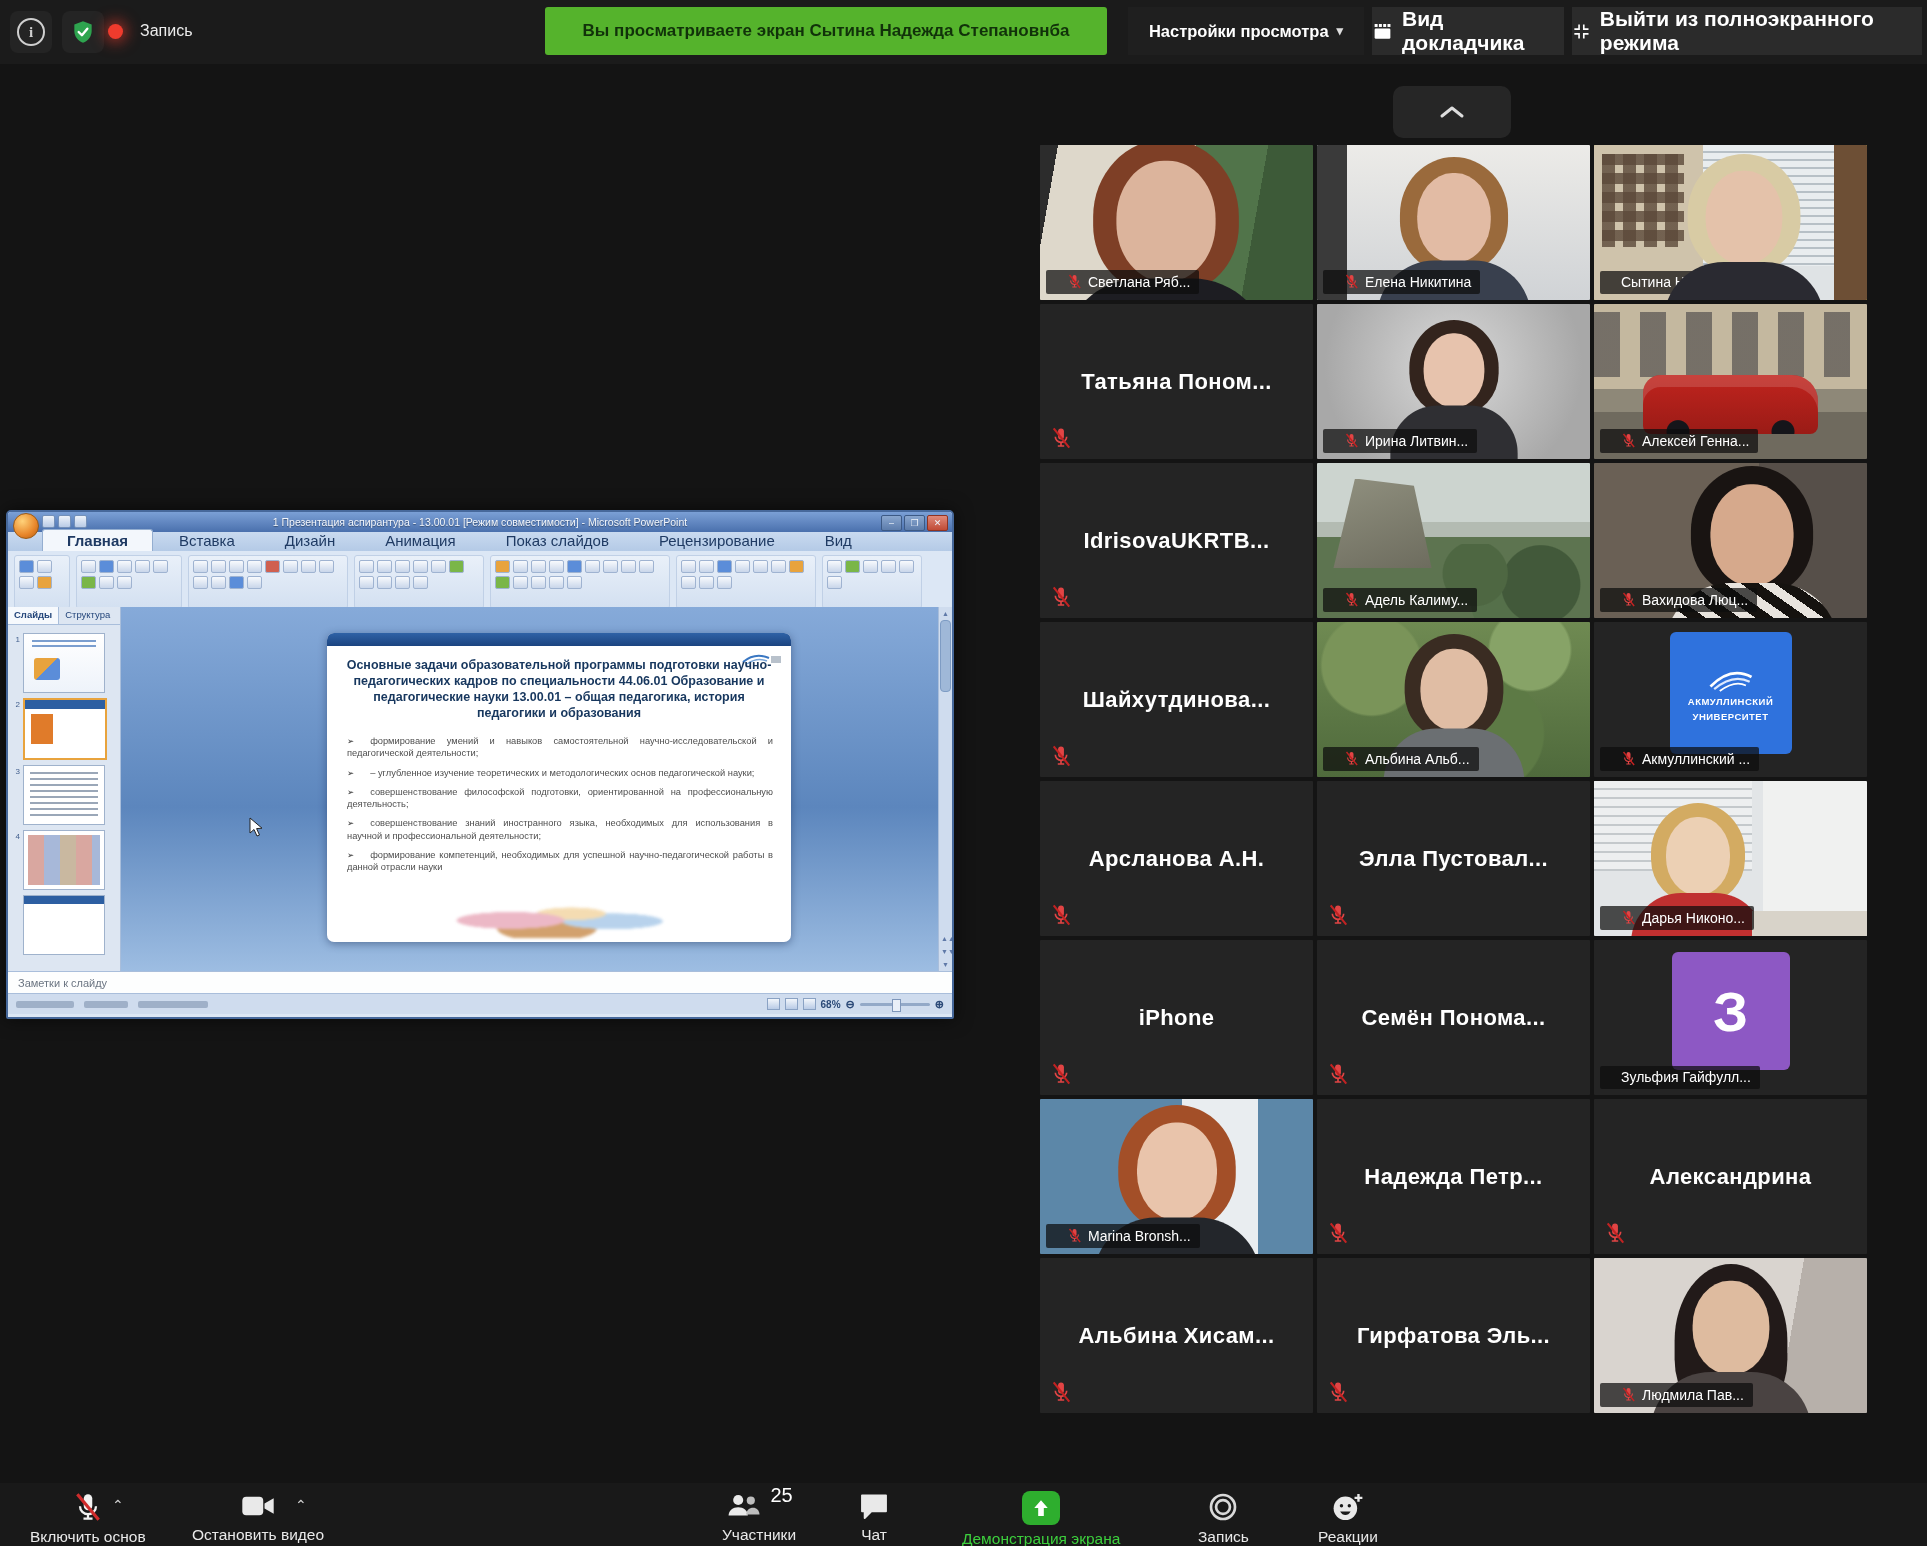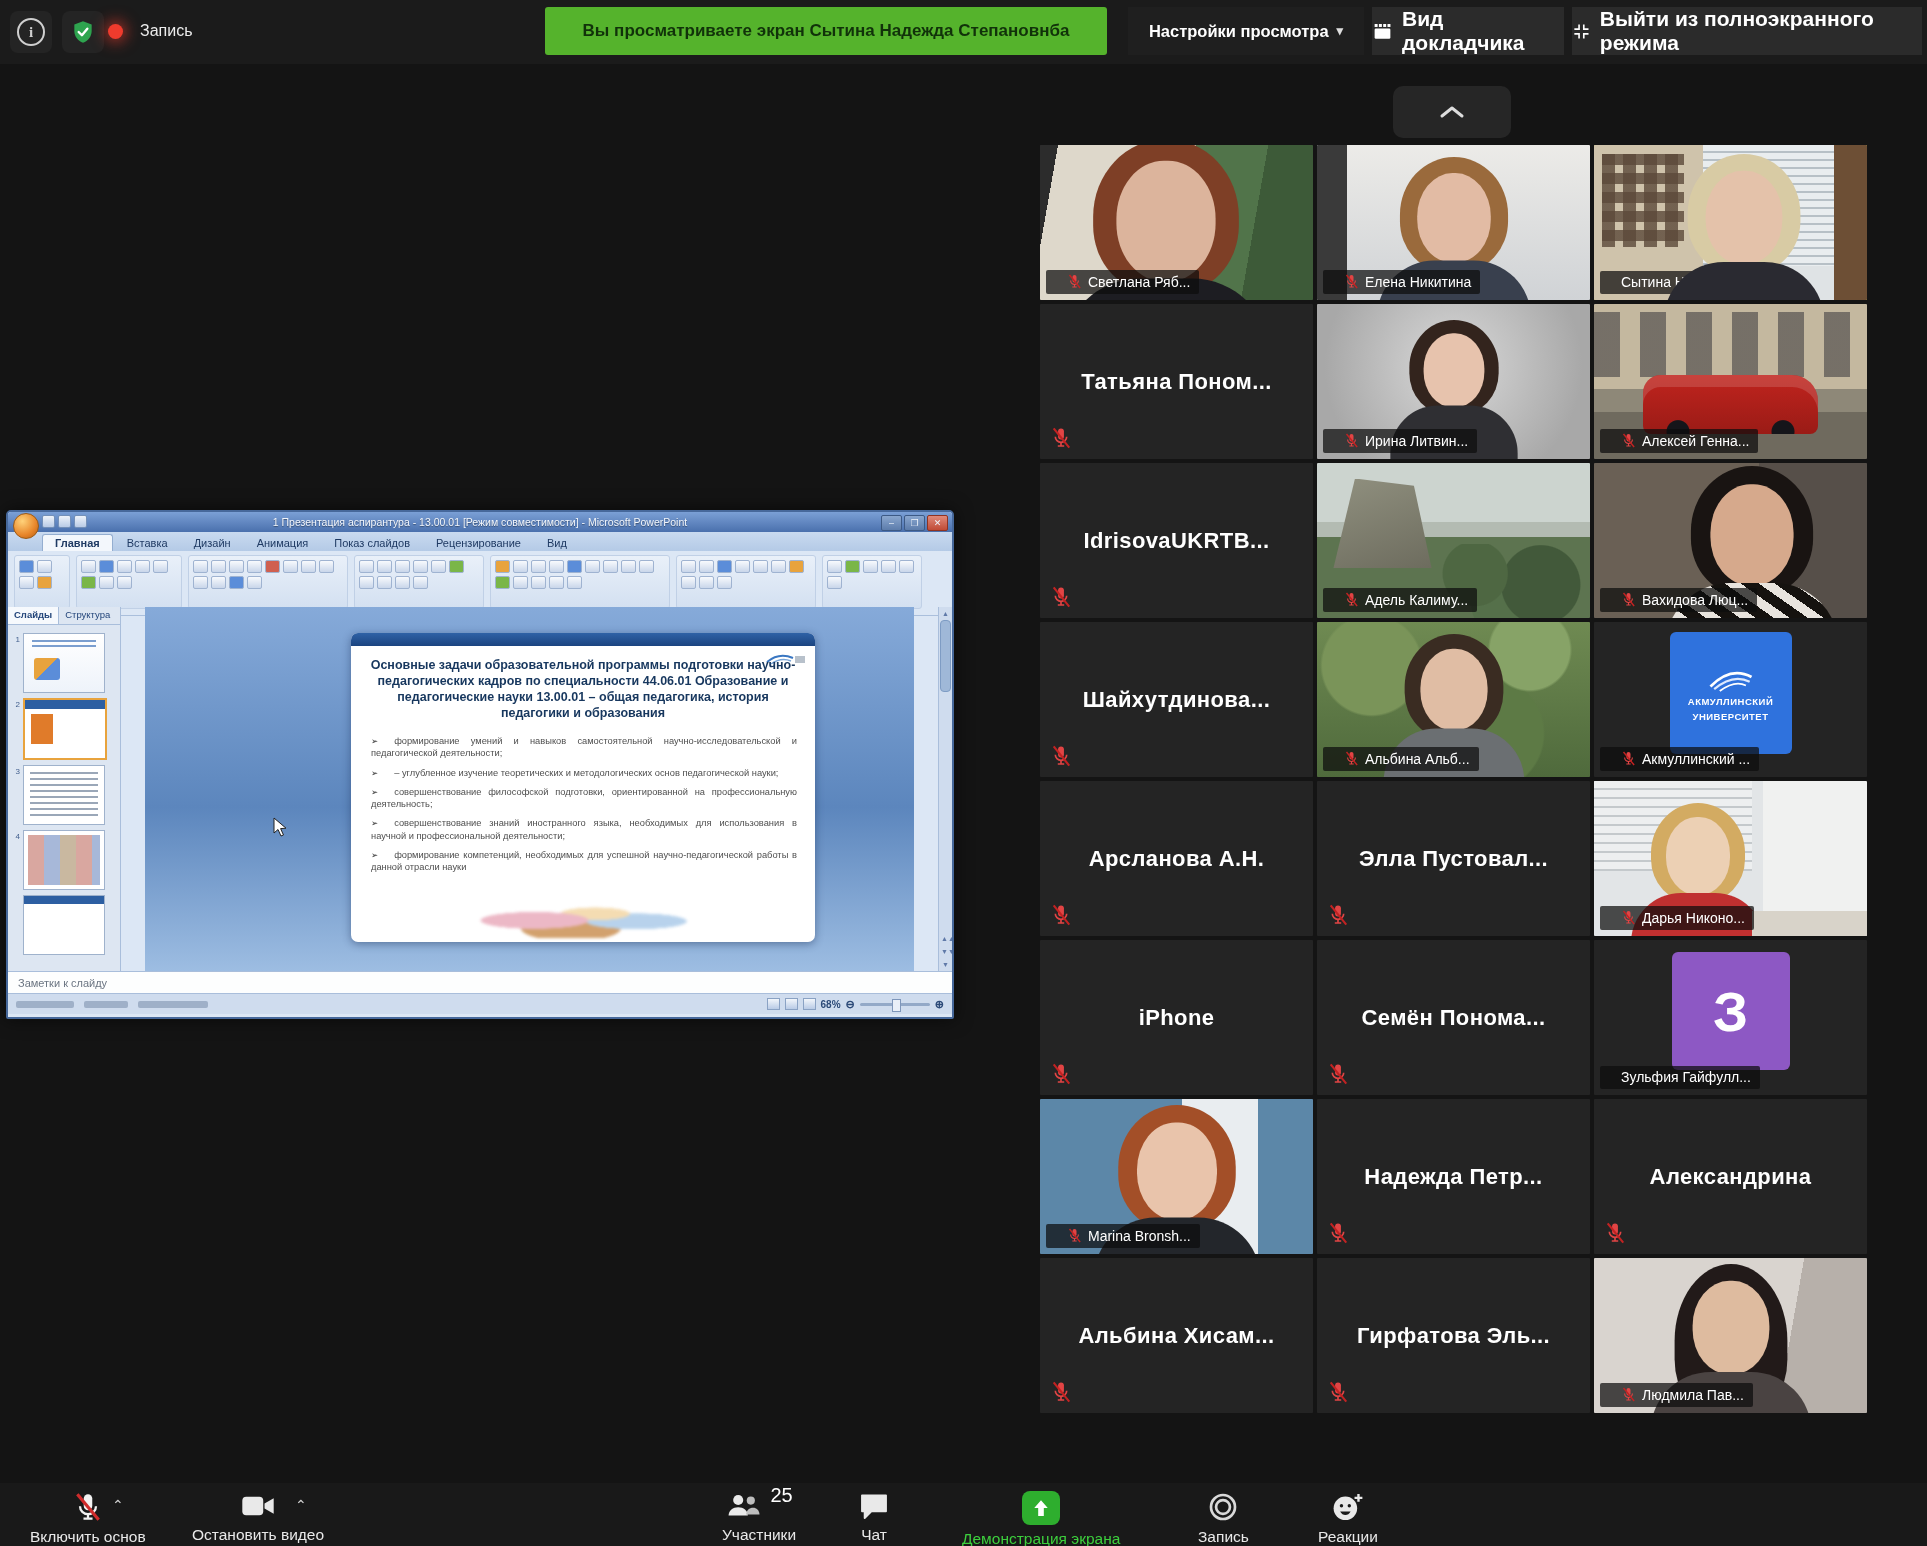--- a/index.html
+++ b/index.html
@@ -133,29 +133,29 @@
     background:radial-gradient(circle at 35% 30%,#ffd27a,#e8862a 60%,#b35a12);border:1px solid #9c5a14;z-index:3;}
   .qat{position:absolute;left:34px;top:3px;display:flex;gap:3px;}
   .qat i{width:11px;height:11px;background:linear-gradient(#eef3fa,#b9cbe6);border:1px solid #7490b8;border-radius:2px;}
   .ppt-title{flex:1;text-align:center;color:#f2f6fc;font-size:10.5px;white-space:nowrap;overflow:hidden;text-shadow:0 1px 1px rgba(0,0,0,.4);}
   .win-controls{position:absolute;right:4px;top:3px;display:flex;gap:2px;}
   .win-controls span{width:19px;height:14px;background:linear-gradient(#8aa7cf,#5c7cab);border:1px solid #3d5a85;
     border-radius:2px;color:#eef3fa;font-size:9px;display:flex;align-items:center;justify-content:center;cursor:pointer;}
   .win-controls .close{background:linear-gradient(#e08a7a,#c04b36);border-color:#8f3322;}
   .ppt-tabs{position:absolute;left:0;top:20px;right:0;height:19px;background:linear-gradient(#c9daf0,#b4cae6);
     display:flex;align-items:flex-end;padding-left:34px;gap:2px;border-bottom:1px solid #94aed0;}
-  .ppt-tab{font-size:11px;color:#1f3a63;padding:2px 12px 2px;border-radius:3px 3px 0 0;}
+  .ppt-tab{font-size:15px;color:#1f3a63;padding:2px 24px 2px;border-radius:3px 3px 0 0;}
   .ppt-tab.active{background:#f3f7fc;border:1px solid #94aed0;border-bottom:none;font-weight:bold;}
   .ppt-ribbon{position:absolute;left:0;top:39px;right:0;height:56px;background:#dce7f5;border-bottom:1px solid #aabfdc;
     display:flex;gap:6px;padding:4px 6px;}
   .rgroup{height:44px;border:1px solid #c0d0e6;border-radius:3px;background:linear-gradient(#e9f0f9,#d3e0f1);
     display:flex;flex-wrap:wrap;gap:3px;padding:4px;align-content:flex-start;}
   .ric{width:13px;height:11px;background:linear-gradient(#f8fafd,#c9d6ea);border:1px solid #9fb3d1;border-radius:2px;}
   .ric.or{background:#e8a33d;} .ric.bl{background:#5b8dd9;} .ric.gr{background:#7ab648;} .ric.rd{background:#cf6050;}
-  .ppt-body{position:absolute;left:0;top:95px;right:0;height:364px;display:flex;gap:24px;}
+  .ppt-body{position:absolute;left:0;top:95px;right:0;height:364px;display:flex;}
   .ppt-left{width:112px;background:#dde6f2;border-right:1px solid #a9bedb;position:relative;}
   .pane-tabs{height:17px;display:flex;font-size:9.5px;color:#23457a;border-bottom:1px solid #a9bedb;}
   .pane-tabs span{padding:2px 6px;}
   .pane-tabs .pt-active{background:#f6f9fd;font-weight:bold;border-right:1px solid #a9bedb;}
   .thumbs{position:absolute;left:0;top:17px;right:0;bottom:0;overflow:hidden;padding-top:4px;}
   .thumbrow{display:flex;align-items:flex-start;gap:3px;margin:5px 2px 5px 4px;}
   .thumbrow .tn{font-size:8px;color:#44618f;width:8px;text-align:right;margin-top:2px;}
   .thumb{width:80px;height:58px;background:#fff;border:1px solid #9fb2cc;position:relative;flex:none;}
   .thumb.sel{border:2px solid #e8a33d;}
   .th1{background:linear-gradient(#fff,#eef3fa);}

